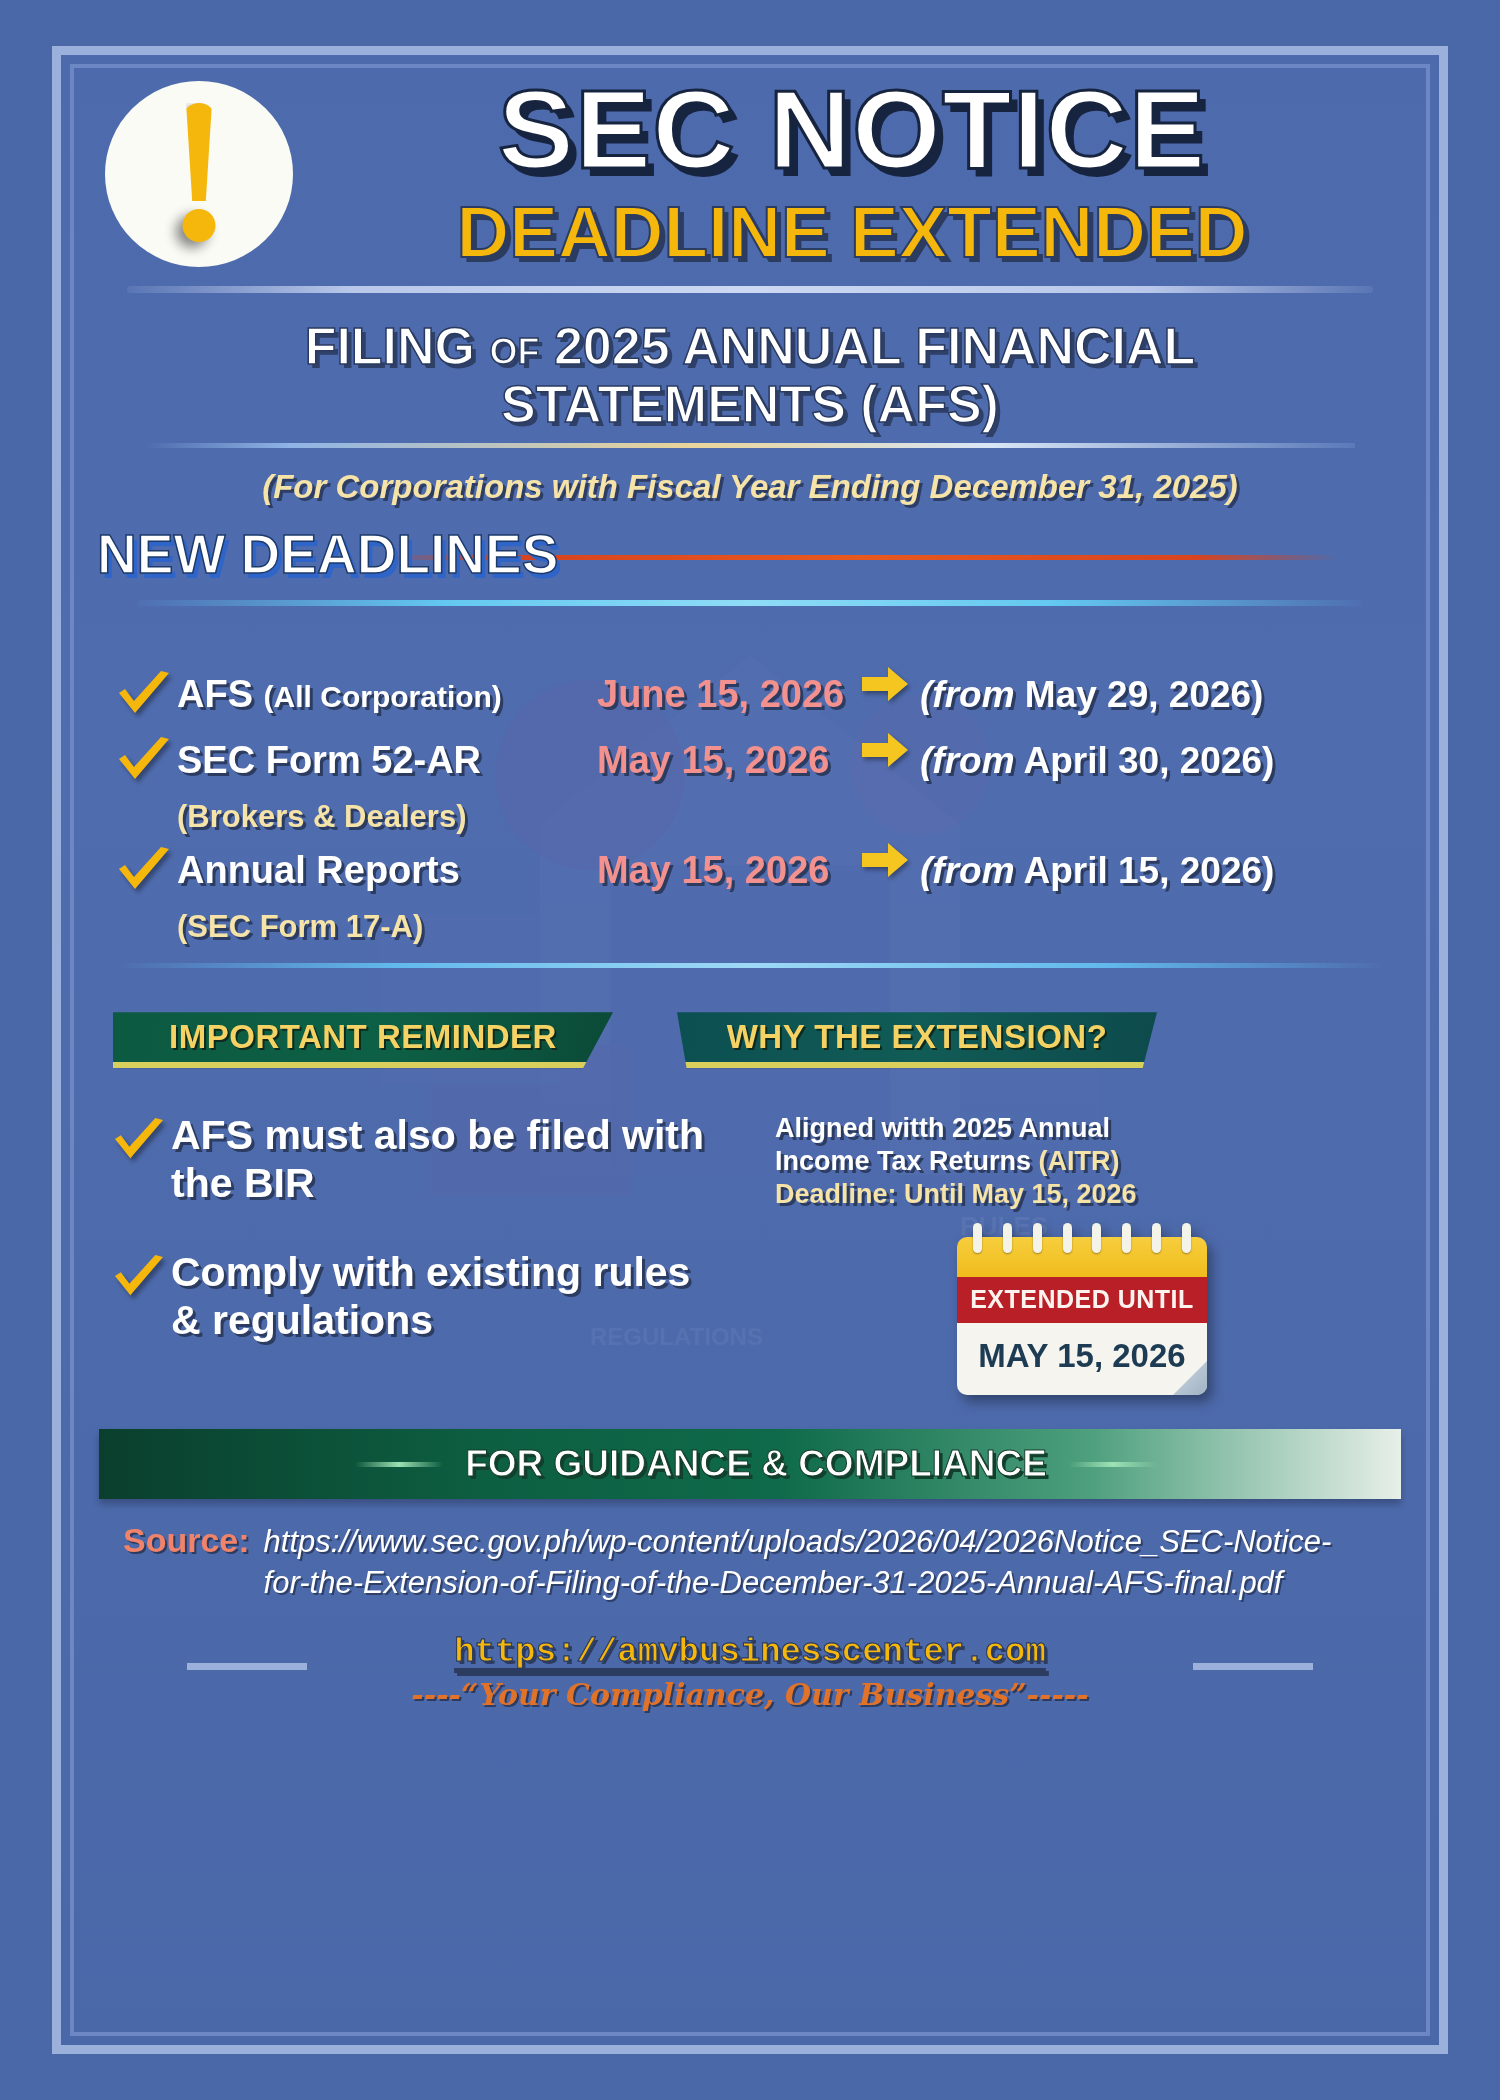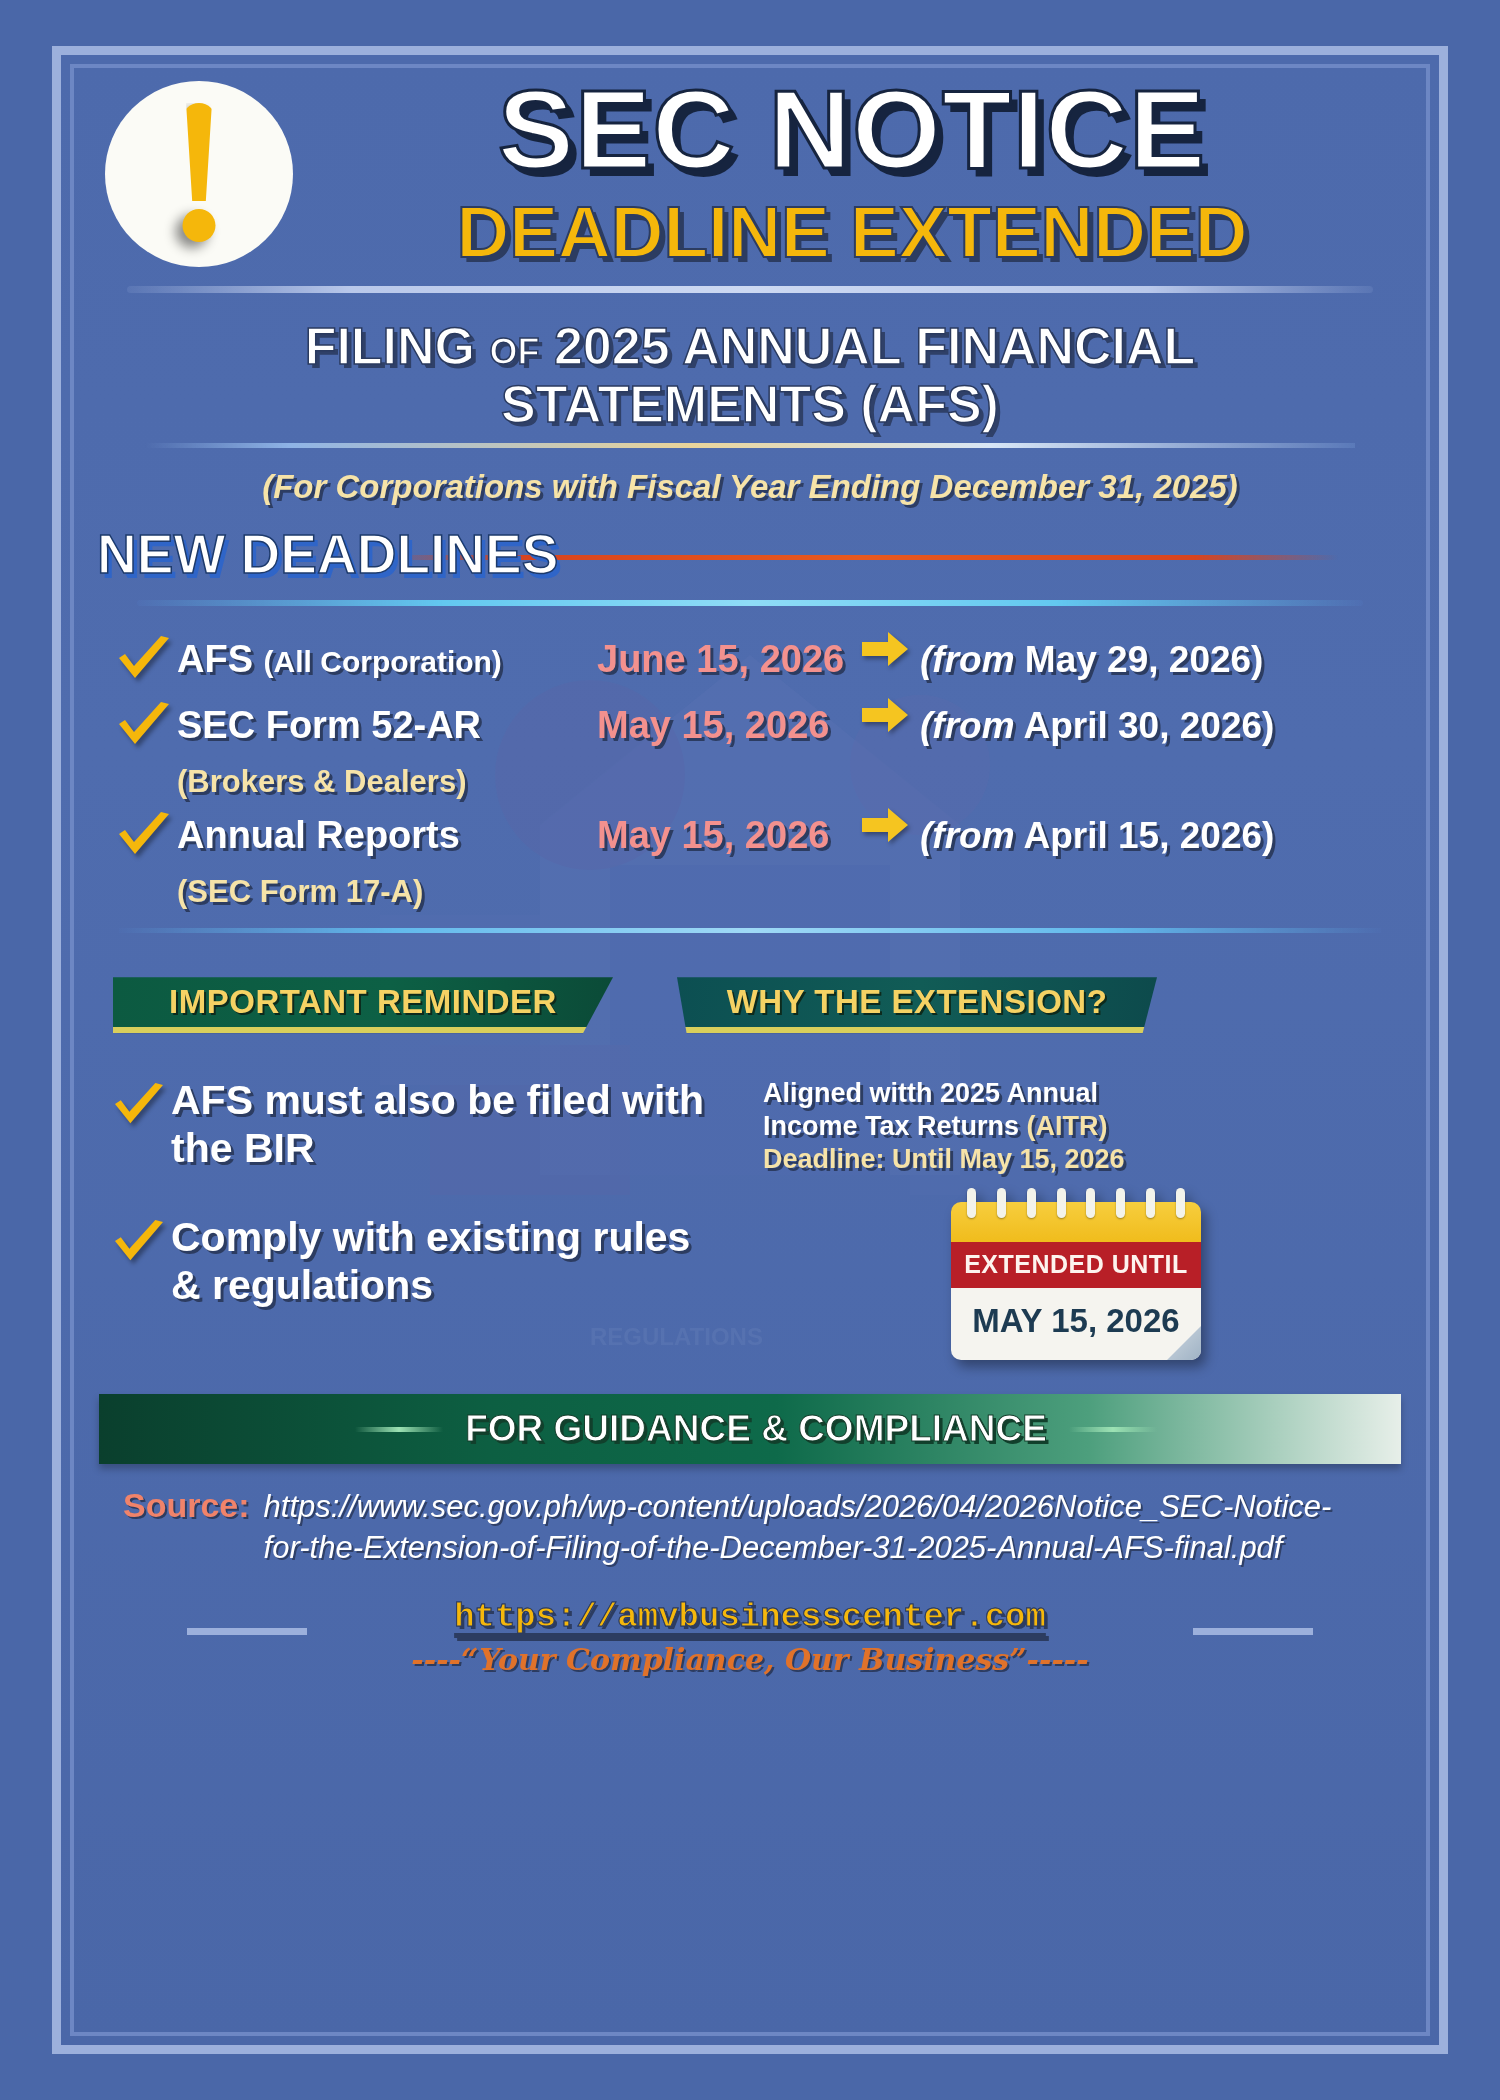--- a/index.html
+++ b/index.html
@@ -178,21 +178,21 @@
     font-weight: 700;
     font-size: 55px;
     letter-spacing: 0px;
     color: #ffffff;
     -webkit-text-stroke: 1.5px #1d3a6b;
     text-shadow: 4px 5px 0 #2f65c8;
   }
 
   
   .deadlines {
-    margin-top: 28px;
+    margin-top: 63px;
     padding: 0 12px 0 18px;
   }
   .drow {
     display: flex;
     align-items: flex-start;
     margin-bottom: 14px;
   }
   .check {
     flex: 0 0 auto;
     width: 62px;
@@ -281,21 +281,21 @@
   .banner-right {
     flex: 0 0 480px;
     background: linear-gradient(100deg, #0c4f52 0%, #115c56 50%, #0d4a4c 100%);
     clip-path: polygon(0 0, 100% 0, 97% 100%, 2% 100%);
     border-bottom: 6px solid #d9cf5c;
   }
 
   
   .cols {
     display: flex;
-    gap: 18px;
+    gap: 30px;
     margin-top: 44px;
     padding: 0 14px;
   }
   .col-left { flex: 0 0 620px; }
   .col-right { flex: 1 1 auto; padding-left: 14px;}
 
   .reminder {
     display: flex;
     align-items: flex-start;
     margin-bottom: 42px;

